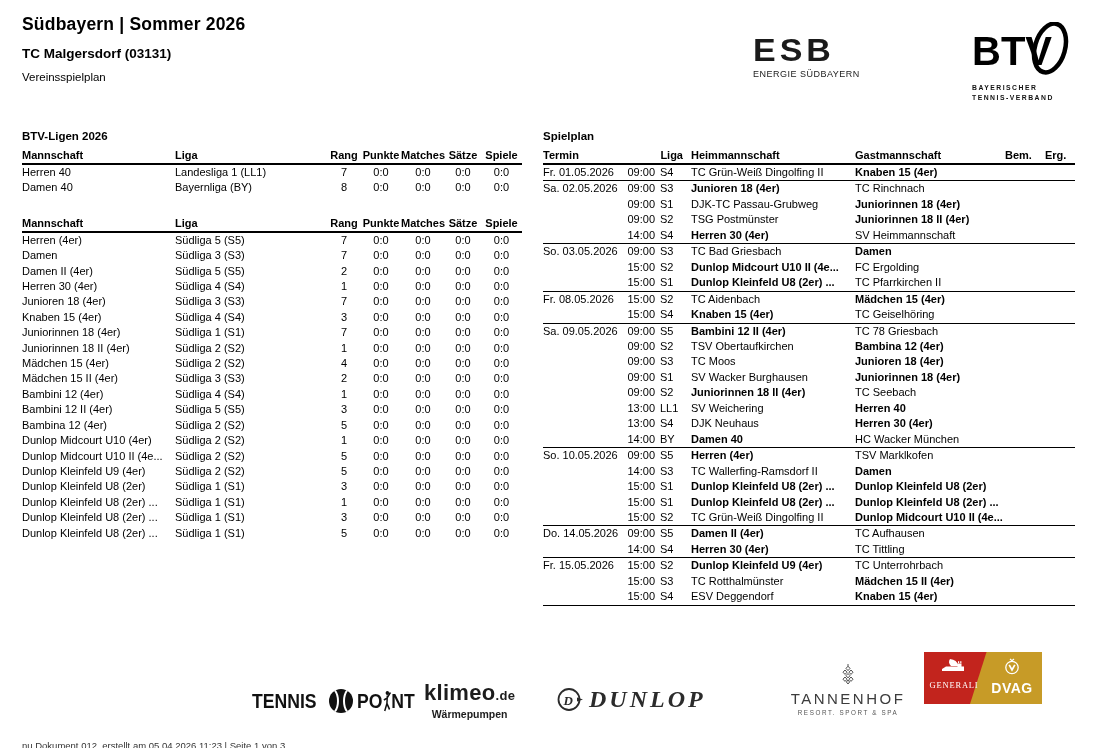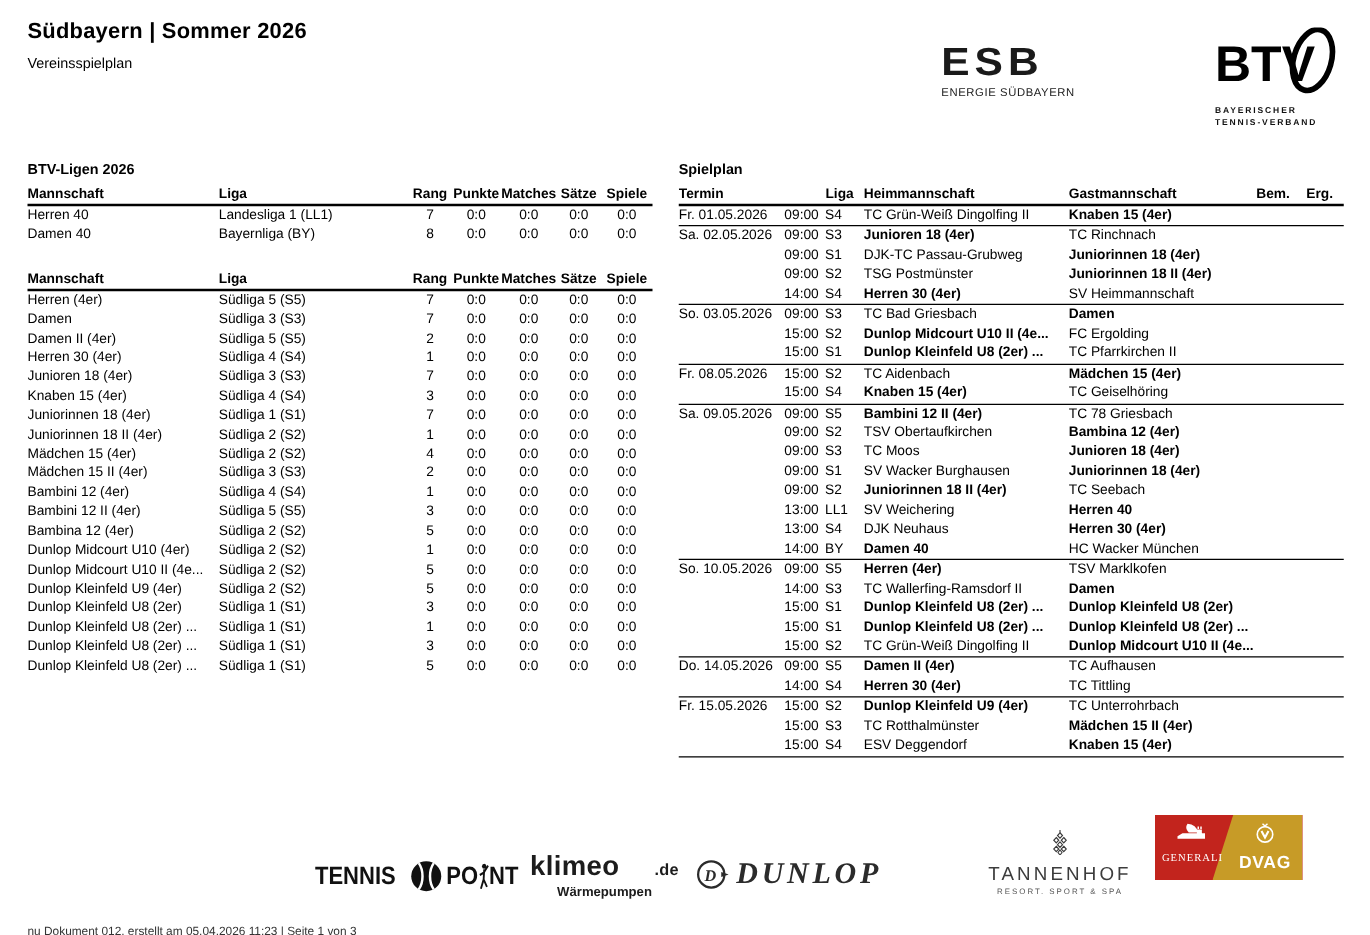--- a/index.html
+++ b/index.html
@@ -44,21 +44,21 @@
   .t-bem, .t-erg { padding-right:4px; }
   .sgroup { border-bottom:1px solid #000; }
   .own { font-weight:bold; }
 
   
   .sp-tp { position:absolute; left:252px; top:688px; display:flex; align-items:center; gap:3px; color:#111; }
   .tp-word { font-size:20px; font-weight:900; letter-spacing:0px; transform:scaleX(0.88); transform-origin:left center; display:inline-flex; align-items:center; }
 
   .sp-klimeo { position:absolute; left:424px; top:682px; text-align:center; color:#1c1c1c; }
   .kl-line { font-size:22px; font-weight:800; letter-spacing:0.3px; line-height:22px; }
-  .kl-tld { font-size:13px; font-weight:800;margin-left:28px; }
+  .kl-tld { font-size:13px; font-weight:800; }
   .kl-sub { font-size:10.5px; font-weight:700; margin-top:1px; }
 
   .sp-dunlop { position:absolute; left:556px; top:686px; display:flex; align-items:center; gap:6px; color:#2b2b2b; }
   .dl-text { font-family:"Liberation Serif", serif; font-size:24px; font-weight:bold; font-style:italic; letter-spacing:3px; }
 
   .sp-tann { position:absolute; left:768px; top:664px; width:160px; text-align:center; color:#3c3c3c; }
   .tn-name { font-size:15px; font-weight:400; letter-spacing:2.5px; margin-top:2px; }
   .tn-sub  { font-size:6.3px; letter-spacing:1.6px; margin-top:2px; color:#555; }
 
   .sp-gd { position:absolute; left:924px; top:652px; width:118px; height:52px; }
@@ -72,20 +72,21 @@
   
   .footer { position:absolute; left:22px; top:740px; font-size:9.5px; color:#333; white-space:nowrap; }
 </style>
 </head>
 <body>
 
 <div class="page">
 
   <div class="doc-header">
     <div class="h-title">Südbayern | Sommer 2026</div>
+    <div class="h-club">TC Malgersdorf (03131)</div>
     <div class="h-sub">Vereinsspielplan</div>
   </div>
 
   <div class="logo-esb">
     <div class="esb-text">ESB</div>
     <div class="esb-sub">ENERGIE SÜDBAYERN</div>
   </div>
 
   <div class="logo-btv">
     <svg width="100" height="56" viewBox="0 0 100 56">

